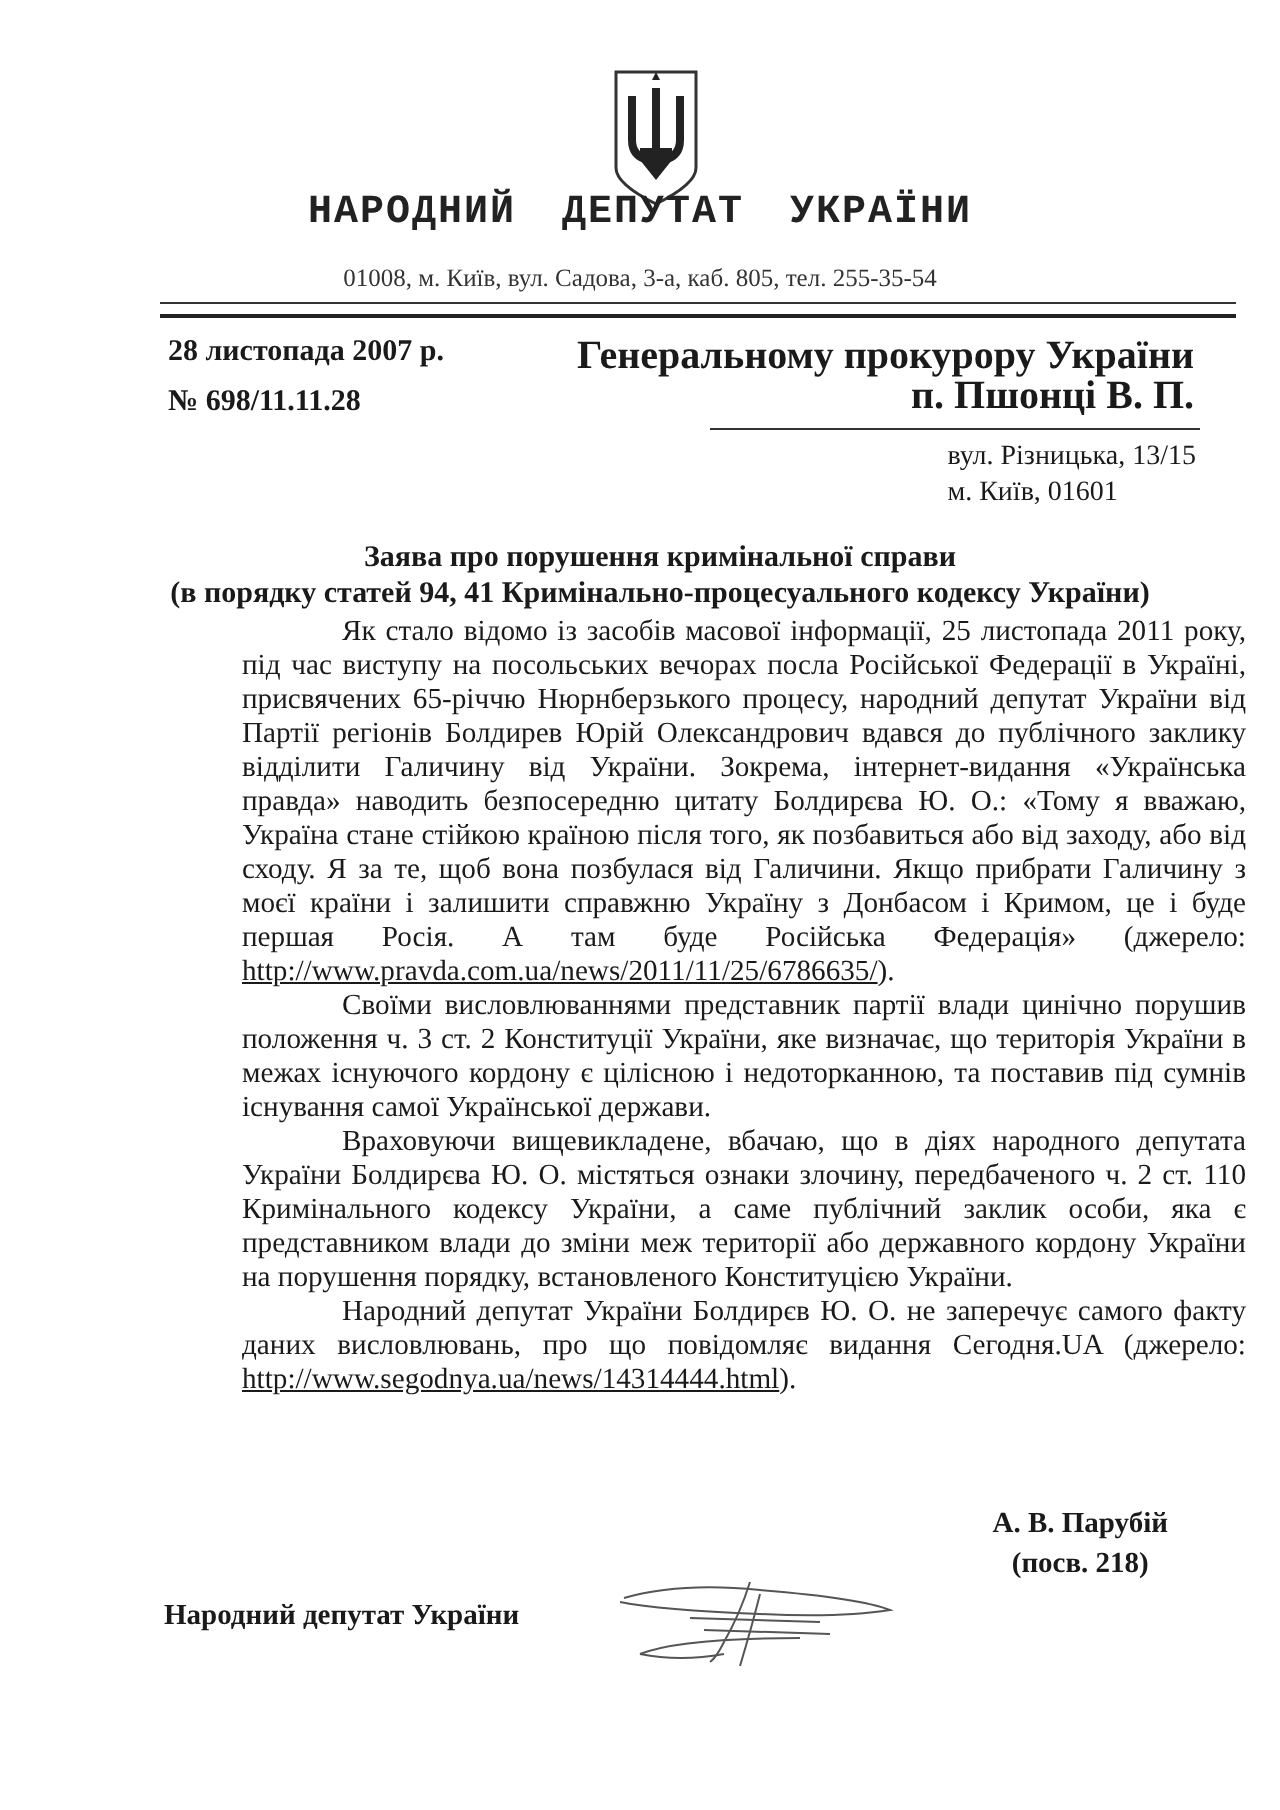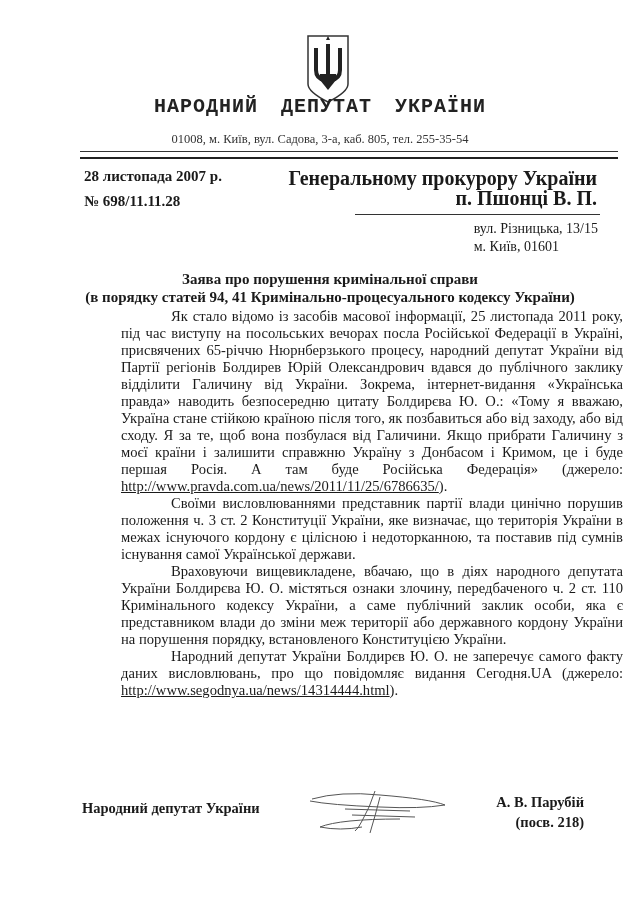--- a/index.html
+++ b/index.html
@@ -17,21 +17,21 @@
   #doc-number { left: 84px; top: 193px; font-weight: bold; font-size: 15px; text-align: center; }
   #recipient { right: 43px; top: 168px; text-align: right; font-weight: bold; font-size: 20px; line-height: 20px; }
   .rule-recipient { left: 355px; width: 245px; top: 214px; border-top: 1.5px solid #333; }
   #recipient-addr { right: 42px; top: 220px; text-align: left; font-size: 14px; line-height: 18px; }
   #subject { left: 80px; width: 500px; top: 270px; text-align: center; font-weight: bold; font-size: 15px; line-height: 18px; }
   #body { left: 80px; width: 502px; top: 308px; font-size: 14.6px; line-height: 17px; text-align: justify; margin-left: 41px; }
   #body p { margin: 0; text-indent: 50px; }
   #body a { color: #1a1a1a; text-decoration: underline; }
   #sig-role { left: 82px; top: 800px; font-weight: bold; font-size: 14.5px; }
   #signature { left: 300px; top: 787px; width: 150px; height: 50px; }
-  #sig-name { right: 56px; top: 792px; text-align: right; font-weight: bold; font-size: 14.5px; line-height: 20px; }
+  #sig-name { right: 56px; top: 752px; text-align: center; font-weight: bold; font-size: 14.5px; line-height: 20px; }
 </style>
 </head>
 <body>
 
 <svg id="emblem" class="abs" viewBox="0 0 44 70">
   <path d="M2 2 H42 V50 Q42 58 22 68 Q2 58 2 50 Z" fill="#fff" stroke="#333" stroke-width="1.5"></path>
   <g fill="#222">
     <rect x="20" y="10" width="4" height="30"></rect>
     <path d="M8 14 L12 14 L12 36 Q12 42 18 44 L18 48 Q8 46 8 36 Z"></path>
     <path d="M36 14 L32 14 L32 36 Q32 42 26 44 L26 48 Q36 46 36 36 Z"></path>

